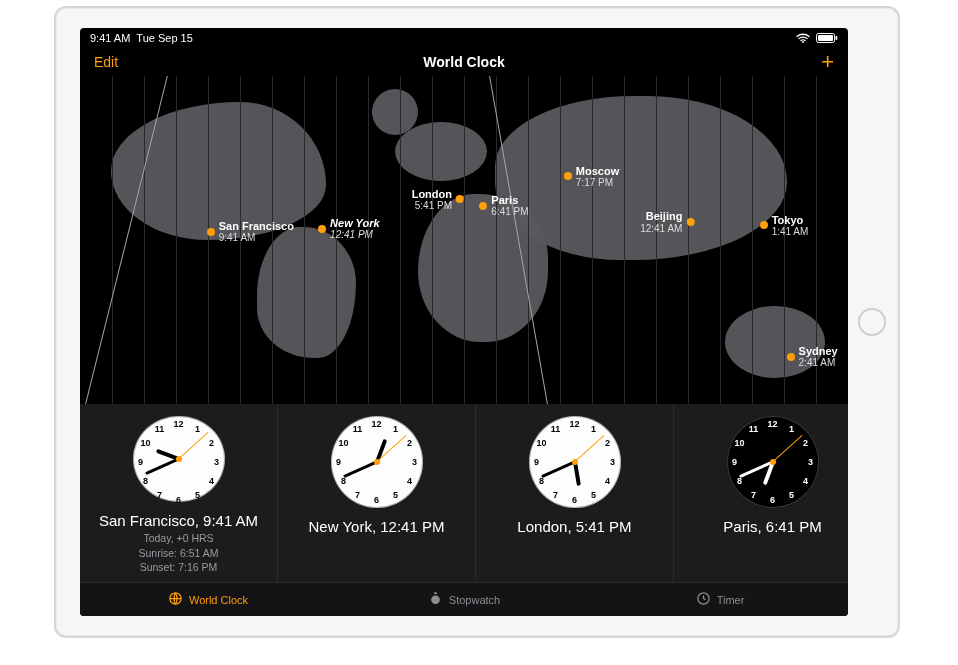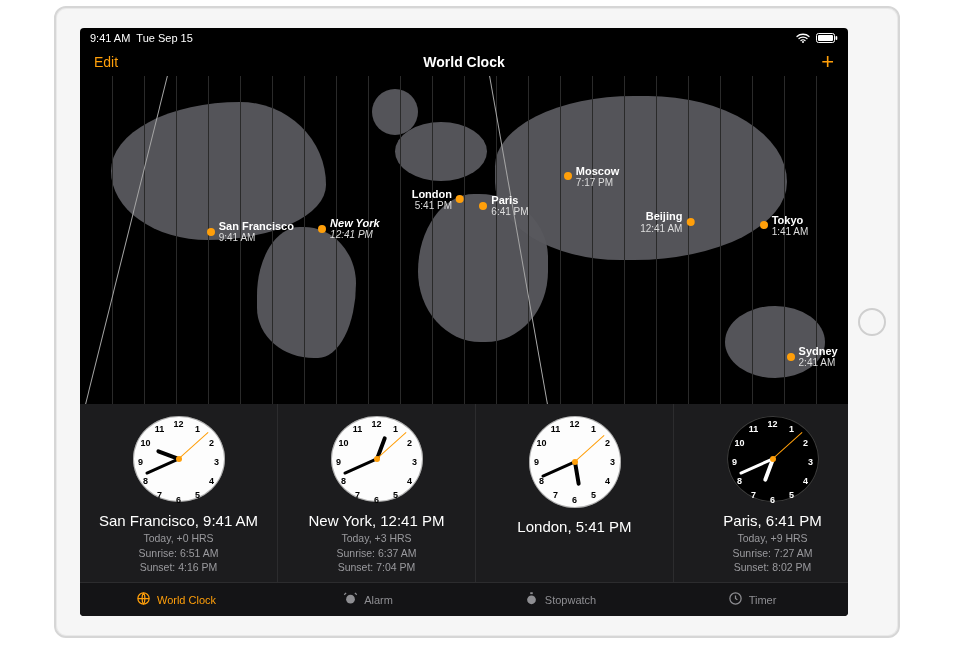--- a/index.html
+++ b/index.html
@@ -215,21 +215,21 @@
             <span class="num" style="left:45.99999999999999px;top:8px;">12</span>
             <div class="hand h" style="transform:rotate(290.5deg);"></div>
             <div class="hand m" style="transform:rotate(246deg);"></div>
             <div class="hand s" style="transform:rotate(48deg);"></div>
             <div class="pivot"></div>
           </div>
           <h4>San Francisco, 9:41 AM</h4>
           <div class="sub">
             <div>Today, +0 HRS</div>
             <div>Sunrise: 6:51 AM</div>
-            <div>Sunset: 4:16 PM</div>
+            <div>Sunset: 7:16 PM</div>
           </div>
         </div>
         <div class="cell">
           <div class="clock day">
             <span class="num" style="left:65px;top:13.091034656191326px;">1</span>
             <span class="num" style="left:78.90896534380866px;top:27px;">2</span>
             <span class="num" style="left:84px;top:46px;">3</span>
             <span class="num" style="left:78.90896534380867px;top:65px;">4</span>
             <span class="num" style="left:65px;top:78.90896534380867px;">5</span>
             <span class="num" style="left:46px;top:84px;">6</span>
@@ -238,25 +238,20 @@
             <span class="num" style="left:8px;top:46.00000000000001px;">9</span>
             <span class="num" style="left:13.091034656191333px;top:26.999999999999996px;">10</span>
             <span class="num" style="left:26.999999999999982px;top:13.09103465619134px;">11</span>
             <span class="num" style="left:45.99999999999999px;top:8px;">12</span>
             <div class="hand h" style="transform:rotate(20.5deg);"></div>
             <div class="hand m" style="transform:rotate(246deg);"></div>
             <div class="hand s" style="transform:rotate(48deg);"></div>
             <div class="pivot"></div>
           </div>
           <h4>New York, 12:41 PM</h4>
-          <div class="sub">
-            <div>Today, +3 HRS</div>
-            <div>Sunrise: 6:37 AM</div>
-            <div>Sunset: 7:04 PM</div>
-          </div>
         </div>
         <div class="cell">
           <div class="clock day">
             <span class="num" style="left:65px;top:13.091034656191326px;">1</span>
             <span class="num" style="left:78.90896534380866px;top:27px;">2</span>
             <span class="num" style="left:84px;top:46px;">3</span>
             <span class="num" style="left:78.90896534380867px;top:65px;">4</span>
             <span class="num" style="left:65px;top:78.90896534380867px;">5</span>
             <span class="num" style="left:46px;top:84px;">6</span>
             <span class="num" style="left:26.999999999999993px;top:78.90896534380866px;">7</span>
@@ -285,45 +280,33 @@
             <span class="num" style="left:8px;top:46.00000000000001px;">9</span>
             <span class="num" style="left:13.091034656191333px;top:26.999999999999996px;">10</span>
             <span class="num" style="left:26.999999999999982px;top:13.09103465619134px;">11</span>
             <span class="num" style="left:45.99999999999999px;top:8px;">12</span>
             <div class="hand h" style="transform:rotate(200.5deg);"></div>
             <div class="hand m" style="transform:rotate(246deg);"></div>
             <div class="hand s" style="transform:rotate(48deg);"></div>
             <div class="pivot"></div>
           </div>
           <h4>Paris, 6:41 PM</h4>
-          <div class="sub">
-            <div>Today, +9 HRS</div>
-            <div>Sunrise: 7:27 AM</div>
-            <div>Sunset: 8:02 PM</div>
-          </div>
         </div>
       </div>
 
     <div class="tabs" id="tabs">
         <div class="tab active">
           <span><svg viewBox="0 0 24 24" fill="none" stroke="currentColor" stroke-width="2">
               <circle cx="12" cy="12" r="9"></circle>
               <path d="M3 12h18M12 3c3 3 3 15 0 18M12 3c-3 3-3 15 0 18"></path>
             </svg></span>
           <span>World Clock</span>
         </div>
         <div class="tab">
           <span><svg viewBox="0 0 24 24" fill="currentColor">
-              <circle cx="12" cy="13" r="7"></circle>
-              <path d="M5 3 2 6M19 3l3 3" stroke="currentColor" stroke-width="2" fill="none"></path>
-            </svg></span>
-          <span>Alarm</span>
-        </div>
-        <div class="tab">
-          <span><svg viewBox="0 0 24 24" fill="currentColor">
               <circle cx="12" cy="14" r="7"></circle>
               <rect x="10" y="2" width="4" height="3"></rect>
             </svg></span>
           <span>Stopwatch</span>
         </div>
         <div class="tab">
           <span><svg viewBox="0 0 24 24" fill="none" stroke="currentColor" stroke-width="2">
               <circle cx="12" cy="12" r="9"></circle>
               <path d="M12 7v5l3 2"></path>
             </svg></span>

